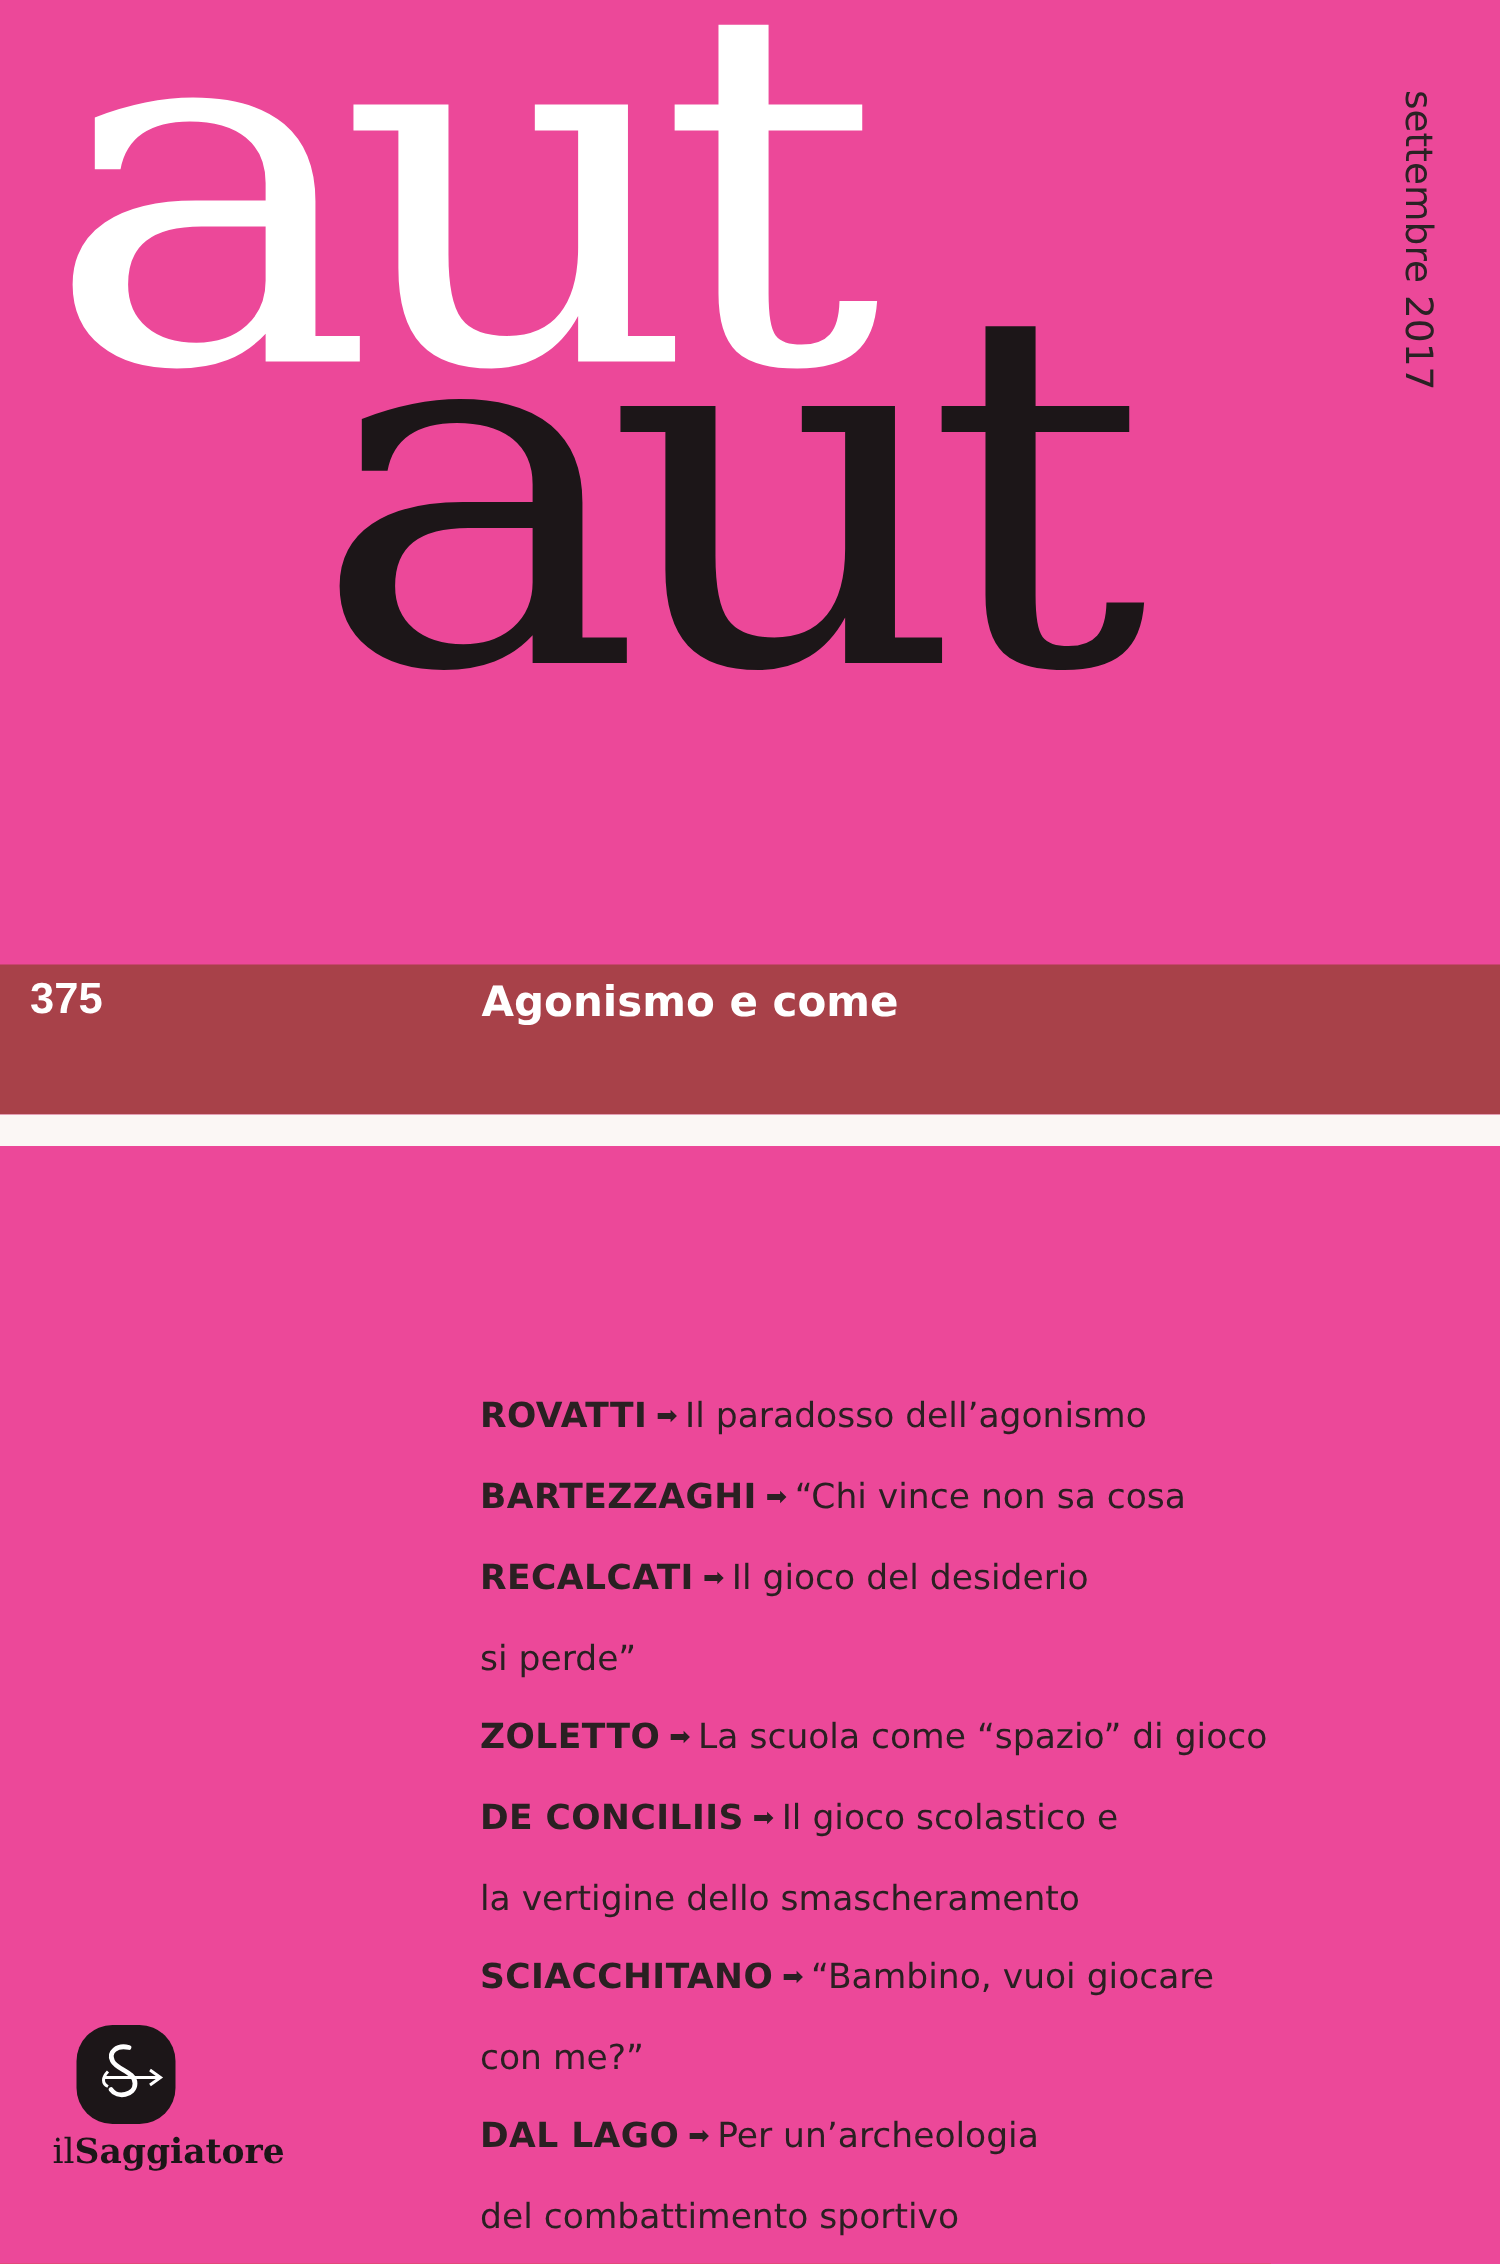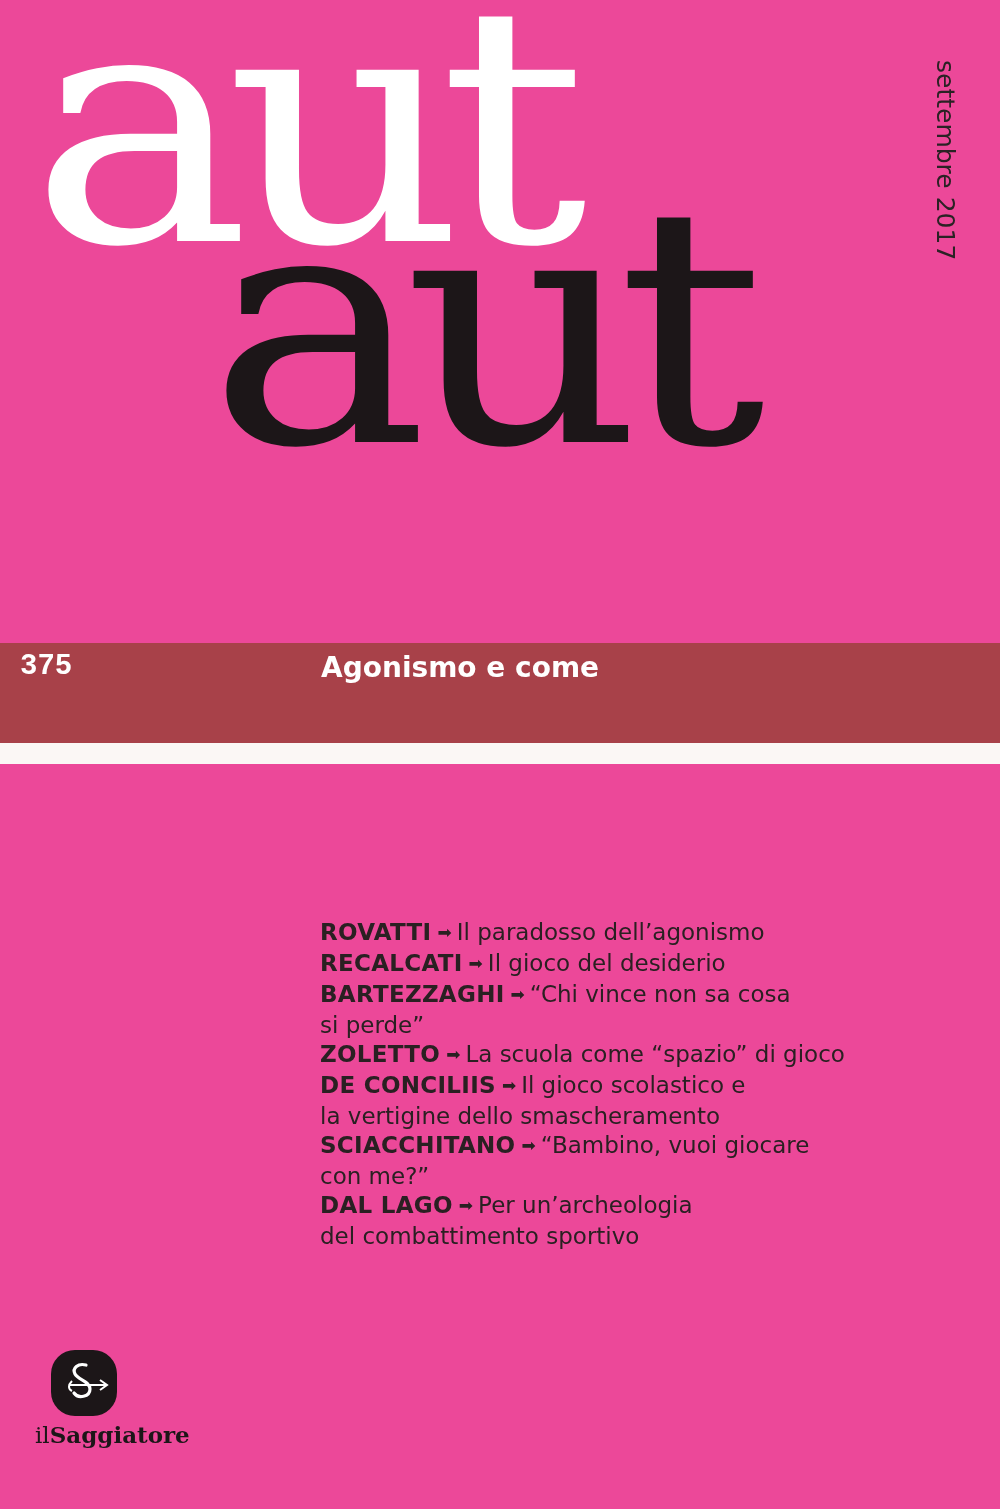--- a/index.html
+++ b/index.html
@@ -32,37 +32,37 @@
     font-size: 25px;
     color: #2a2224;
     white-space: nowrap;
   }
   .band {
     position: absolute; left: 0; top: 643px; width: 1000px; height: 100px;
     background: #a84149;
   }
   .issue {
     position: absolute; left: 20px; top: 650px;
-    font-family: Liberation Mono, monospace; font-weight: bold;
+    font-family: Liberation Sans, sans-serif; font-weight: bold;
     font-size: 29px; color: #ffffff; letter-spacing: 0px;
   }
   .theme {
     position: absolute; left: 321px; top: 651px;
     font-family: "DejaVu Sans", sans-serif; font-weight: bold;
     font-size: 28px; color: #ffffff;
   }
   .stripe {
     position: absolute; left: 0; top: 743px; width: 1000px; height: 21px;
     background: #fbf7f5;
   }
   .toc {
     position: absolute; left: 320px; top: 918px; width: 640px;
     margin: 0; padding: 0; list-style: none;
     font-family: "DejaVu Sans", sans-serif;
-    font-size: 23px; line-height: 29px; color: #2a2022;
+    font-size: 23px; line-height: 52px; color: #2a2022;
   }
   .toc li { margin: 0; padding: 0; }
   .author { font-weight: bold; letter-spacing: 0.3px; }
   .arrow { font-size: 17px; margin: 0 5px 0 6px; position: relative; top: -2px; }
   .title { font-weight: normal; }
   .publisher-logo {
     position: absolute; left: 51px; top: 1350px; width: 66px; height: 66px;
     background: #1c1618; border-radius: 24px;
     display: flex; align-items: center; justify-content: center;
   }
@@ -82,22 +82,22 @@
 
   <div class="date">settembre 2017</div>
 
   <div class="band"></div>
   <div class="issue">375</div>
   <div class="theme">Agonismo e come</div>
   <div class="stripe"></div>
 
   <ul class="toc">
     <li><span class="author">ROVATTI</span><span class="arrow">➡</span><span class="title">Il paradosso dell’agonismo</span></li>
+    <li><span class="author">BARTEZZAGHI</span><span class="arrow">➡</span><span class="title">“Chi vince non sa cosa</span></li>
     <li><span class="author">RECALCATI</span><span class="arrow">➡</span><span class="title">Il gioco del desiderio</span></li>
-    <li><span class="author">BARTEZZAGHI</span><span class="arrow">➡</span><span class="title">“Chi vince non sa cosa</span></li>
     <li><span class="title">si perde”</span></li>
     <li><span class="author">ZOLETTO</span><span class="arrow">➡</span><span class="title">La scuola come “spazio” di gioco</span></li>
     <li><span class="author">DE CONCILIIS</span><span class="arrow">➡</span><span class="title">Il gioco scolastico e</span></li>
     <li><span class="title">la vertigine dello smascheramento</span></li>
     <li><span class="author">SCIACCHITANO</span><span class="arrow">➡</span><span class="title">“Bambino, vuoi giocare</span></li>
     <li><span class="title">con me?”</span></li>
     <li><span class="author">DAL LAGO</span><span class="arrow">➡</span><span class="title">Per un’archeologia</span></li>
     <li><span class="title">del combattimento sportivo</span></li>
   </ul>
 

